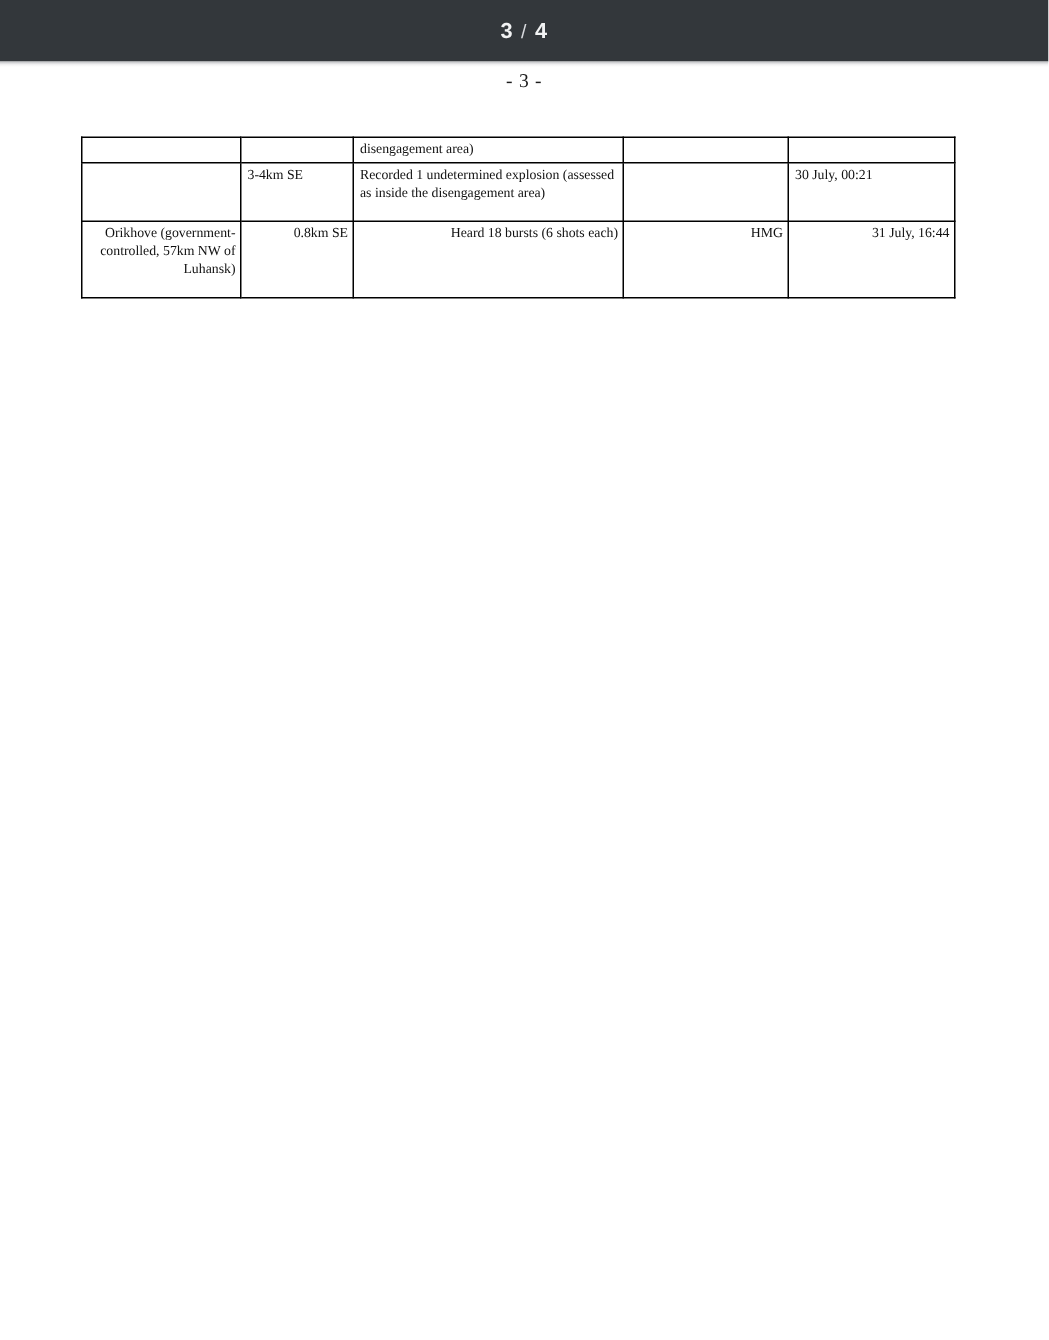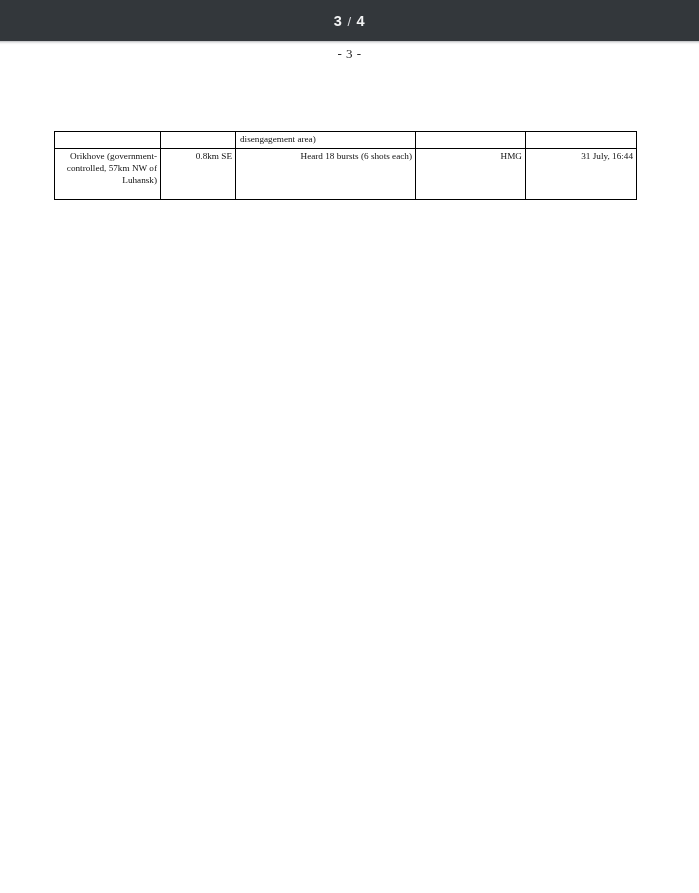--- a/index.html
+++ b/index.html
@@ -77,21 +77,20 @@
   #report-table {
     position: absolute;
     left: 54px;
     top: 46px;
     width: 582px;
     border-collapse: collapse;
     table-layout: fixed;
     font-size: 9.2px;
     line-height: 1.28;
     color: #111111;
-    margin-top: 40px;
   }
   #report-table td {
     border: 1.1px solid #000000;
     vertical-align: top;
     padding: 2px 3px 2px 4px;
     word-wrap: break-word;
   }
   .col-location { width: 106px; }
   .col-distance { width: 75px; }
   .col-observation { width: 180px; }
@@ -127,20 +126,27 @@
       <col class="col-datetime">
     </colgroup>
     <tbody>
       <tr class="r-short">
         <td></td>
         <td></td>
         <td>disengagement area)</td>
         <td></td>
         <td></td>
       </tr>
+      <tr class="r-tall">
+        <td></td>
+        <td>3-4km SE</td>
+        <td>Recorded 1 undetermined explosion (assessed as inside the disengagement area)</td>
+        <td></td>
+        <td>30 July, 00:21</td>
+      </tr>
       <tr class="r-last">
         <td>Orikhove (government-controlled, 57km NW of Luhansk)</td>
         <td>0.8km SE</td>
         <td>Heard 18 bursts (6 shots each)</td>
         <td>HMG</td>
         <td>31 July, 16:44</td>
       </tr>
     </tbody>
   </table>
 

